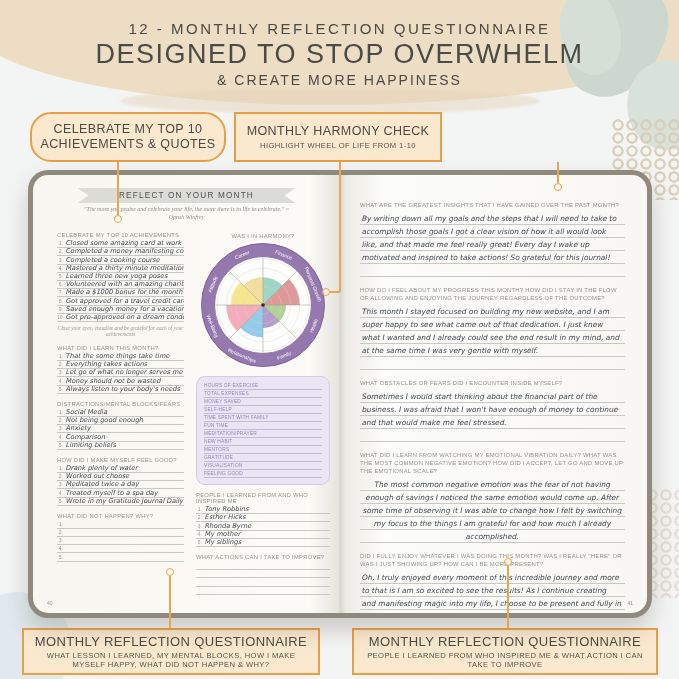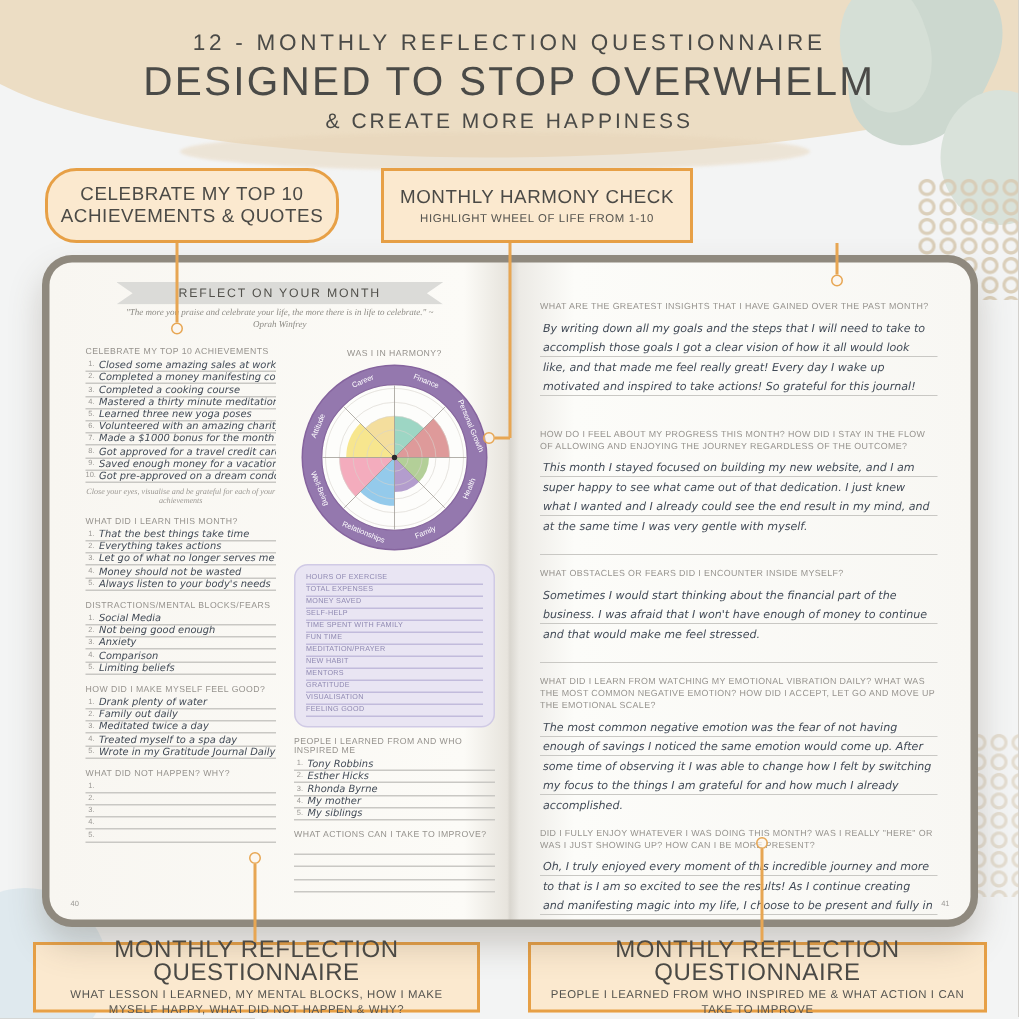--- a/index.html
+++ b/index.html
@@ -29,25 +29,25 @@
   .t2 { font-size:27px; letter-spacing:1.5px; font-weight:400; margin-top:2px; }
   .t3 { font-size:14px; letter-spacing:2px; font-weight:400; margin-top:2px; }
 
   
   .callout { position:absolute; background:#fbe9cf; border:2px solid #e7a046;
              text-align:center; color:#4b4a46; display:flex; flex-direction:column;
              justify-content:center; padding:4px 6px; }
   .callout .ct { font-size:12.5px; letter-spacing:.4px; line-height:15px; }
   .callout .cs { font-size:7.6px; letter-spacing:.4px; line-height:9.5px; margin-top:2px; color:#55544f; }
   .cb1 { left:30px;  top:112px; width:196px; height:50px;border-radius:21px; }
-  .cb2 { left:234px; top:112px; width:208px; height:50px;margin-left:20px; }
+  .cb2 { left:234px; top:112px; width:208px; height:50px; }
   .cb3 { left:452px; top:112px; width:208px; height:50px; }
   .cb4 { left:22px;  top:628px; width:298px; height:47px; }
   .cb5 { left:352px; top:628px; width:306px; height:47px; }
-  .cb4 .ct, .cb5 .ct { font-size:16px; }
+  .cb4 .ct, .cb5 .ct { font-size:13px; }
 
   
   .conn { position:absolute; background:#e7a653; z-index:5; }
   .ring { position:absolute; width:8px; height:8px; border:1.5px solid #e7a653;
           border-radius:50%; background:rgba(253,246,236,.55); z-index:5; }
 
   
   .journal { position:absolute; left:28px; top:170px; width:624px; height:448px;
              background:#8f897e; border-radius:20px; padding:5px;
              box-shadow:0 12px 22px rgba(90,80,65,.25); z-index:2; }
@@ -120,21 +120,21 @@
 
       <div class="page">
         <div class="ribbon">REFLECT ON YOUR MONTH</div>
         <div class="quote">"The more you praise and celebrate your life, the more there is in life to celebrate." ~ Oprah Winfrey</div>
 
         <div class="cols">
           <div class="colL">
             <div class="ph">CELEBRATE MY TOP 10 ACHIEVEMENTS</div>
             <div class="numbered">
                 <div class="hrow">
-                  <span>Closed some amazing sales at work</span>
+                  <span>Closed some amazing card at work</span>
                 </div>
                 <div class="hrow">
                   <span>Completed a money manifesting course</span>
                 </div>
                 <div class="hrow">
                   <span>Completed a cooking course</span>
                 </div>
                 <div class="hrow">
                   <span>Mastered a thirty minute meditation</span>
                 </div>
@@ -155,21 +155,21 @@
                 </div>
                 <div class="hrow">
                   <span>Got pre-approved on a dream condo</span>
                 </div>
               </div>
             <div class="note">Close your eyes, visualise and be grateful for each of your achievements</div>
 
             <div class="ph">WHAT DID I LEARN THIS MONTH?</div>
             <div class="numbered">
                 <div class="hrow">
-                  <span>That the best things take time</span>
+                  <span>That the some things take time</span>
                 </div>
                 <div class="hrow">
                   <span>Everything takes actions</span>
                 </div>
                 <div class="hrow">
                   <span>Let go of what no longer serves me</span>
                 </div>
                 <div class="hrow">
                   <span>Money should not be wasted</span>
                 </div>
@@ -196,21 +196,21 @@
                   <span>Limiting beliefs</span>
                 </div>
               </div>
 
             <div class="ph">HOW DID I MAKE MYSELF FEEL GOOD?</div>
             <div class="numbered">
                 <div class="hrow">
                   <span>Drank plenty of water</span>
                 </div>
                 <div class="hrow">
-                  <span>Family out daily</span>
+                  <span>Worked out choose</span>
                 </div>
                 <div class="hrow">
                   <span>Meditated twice a day</span>
                 </div>
                 <div class="hrow">
                   <span>Treated myself to a spa day</span>
                 </div>
                 <div class="hrow">
                   <span>Wrote in my Gratitude Journal Daily</span>
                 </div>
@@ -360,21 +360,21 @@
           <div class="q" style="margin-top:0;">WHAT ARE THE GREATEST INSIGHTS THAT I HAVE GAINED OVER THE PAST MONTH?</div>
           <div class="ans" style="min-height:65px;">By writing down all my goals and the steps that I will need to take to accomplish those goals I got a clear vision of how it all would look like, and that made me feel really great! Every day I wake up motivated and inspired to take actions! So grateful for this journal!</div>
 
           <div class="q">HOW DO I FEEL ABOUT MY PROGRESS THIS MONTH? HOW DID I STAY IN THE FLOW OF ALLOWING AND ENJOYING THE JOURNEY REGARDLESS OF THE OUTCOME?</div>
           <div class="ans" style="min-height:65px;">This month I stayed focused on building my new website, and I am super happy to see what came out of that dedication. I just knew what I wanted and I already could see the end result in my mind, and at the same time I was very gentle with myself.</div>
 
           <div class="q">WHAT OBSTACLES OR FEARS DID I ENCOUNTER INSIDE MYSELF?</div>
           <div class="ans" style="min-height:52px;">Sometimes I would start thinking about the financial part of the business. I was afraid that I won't have enough of money to continue and that would make me feel stressed.</div>
 
           <div class="q">WHAT DID I LEARN FROM WATCHING MY EMOTIONAL VIBRATION DAILY? WHAT WAS THE MOST COMMON NEGATIVE EMOTION? HOW DID I ACCEPT, LET GO AND MOVE UP THE EMOTIONAL SCALE?</div>
-          <div class="ans" style="min-height:52px;">The most common negative emotion was the fear of not having enough of savings I noticed the same emotion would come up. After some time of observing it I was able to change how I felt by switching my focus to the things I am grateful for and how much I already accomplished.</div>
+          <div class="ans" style="min-height:52px;text-align:center;">The most common negative emotion was the fear of not having enough of savings I noticed the same emotion would come up. After some time of observing it I was able to change how I felt by switching my focus to the things I am grateful for and how much I already accomplished.</div>
 
           <div class="q">DID I FULLY ENJOY WHATEVER I WAS DOING THIS MONTH? WAS I REALLY "HERE" OR WAS I JUST SHOWING UP? HOW CAN I BE MORE PRESENT?</div>
           <div class="ans" style="min-height:52px;">Oh, I truly enjoyed every moment of this incredible journey and more to that is I am so excited to see the results! As I continue creating and manifesting magic into my life, I choose to be present and fully in my heart!</div>
         </div>
         <div class="pagenum pn-r">41</div>
       </div>
 
     </div>
   </div>
 

